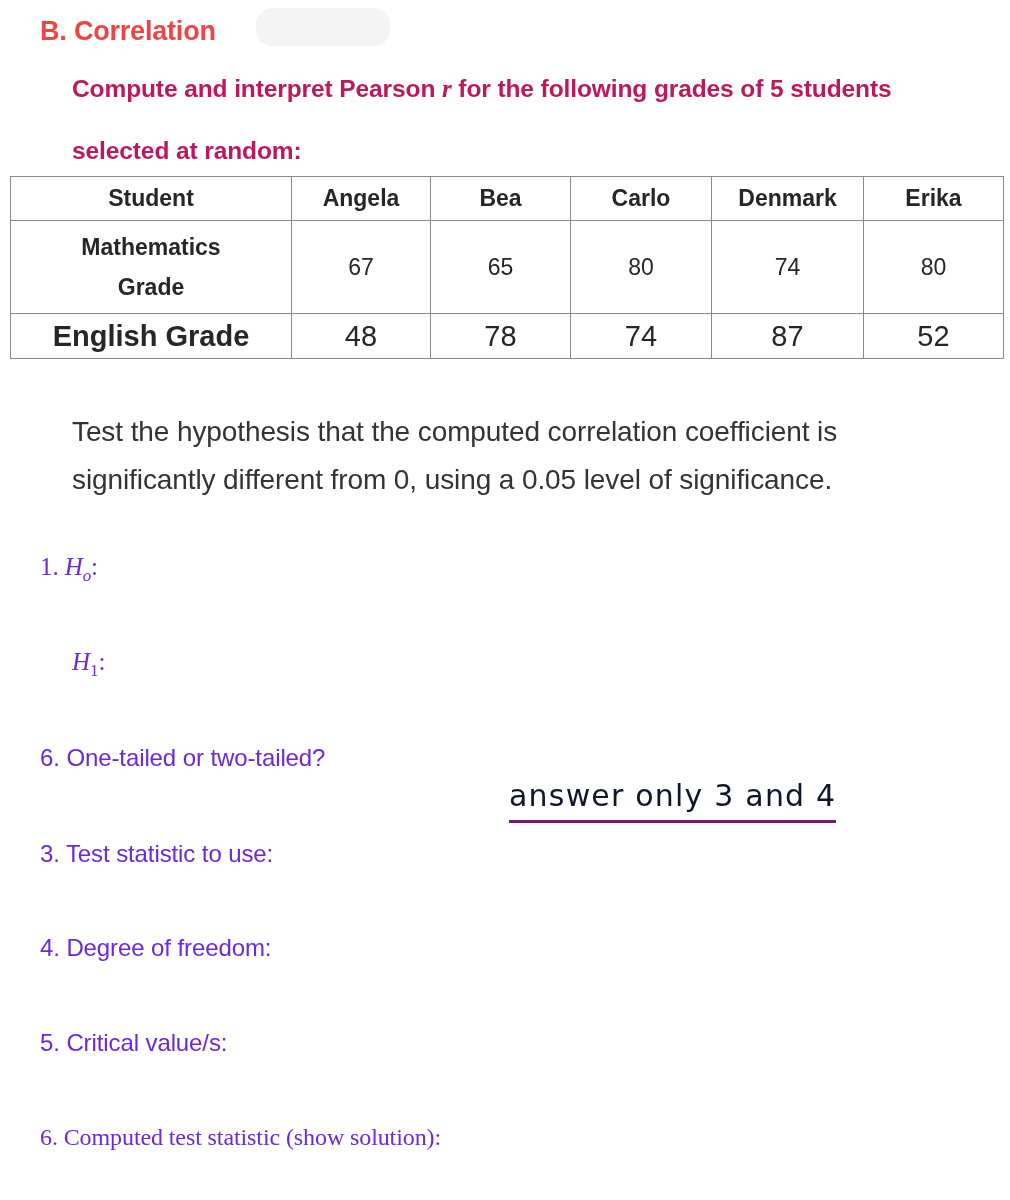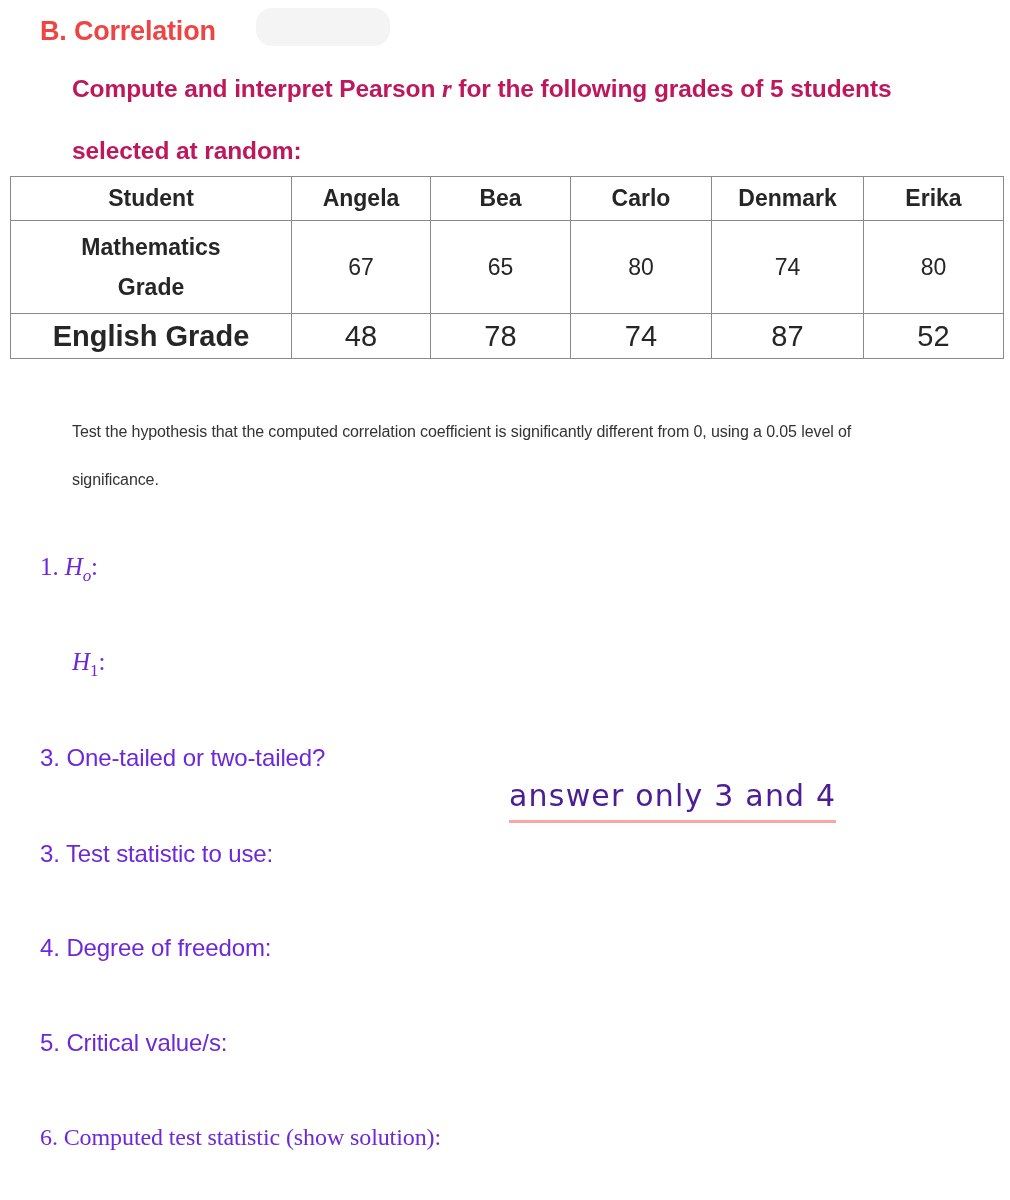--- a/index.html
+++ b/index.html
@@ -98,21 +98,21 @@
   .col-d3 { width: 141px; }
   .col-d4 { width: 152px; }
   .col-d5 { width: 140px; }
 
   
   .testpara {
     position: absolute;
     left: 72px;
     top: 408px;
     width: 860px;
-    font-size: 16px;
+    font-size: 28px;
     line-height: 48px;
     color: #333333;
     letter-spacing: -0.1px;
   }
 
   
   .q {
     position: absolute;
     font-size: 24px;
     color: #6d28d9;
@@ -149,24 +149,24 @@
   }
 
   
   .annotation {
     position: absolute;
     left: 509px;
     top: 778px;
     font-family: "DejaVu Sans", sans-serif;
     font-size: 30px;
     font-weight: 500;
-    color: #4c1d95;
+    color: #0f172a;
     letter-spacing: 1.2px;
     padding-bottom: 6px;
-    border-bottom: 3px solid #fca5a5;
+    border-bottom: 3px solid #701a75;
     line-height: 36px;
   }
 </style>
 </head>
 <body>
 
 <div class="smudge"></div>
 <div class="heading">B. Correlation</div>
 
 <div class="intro"><span>Compute and interpret Pearson </span><span class="mathvar">r</span><span> for the following grades of 5 students selected at random:</span></div>
@@ -207,19 +207,19 @@
     </tr>
   </tbody>
 </table>
 
 <div class="testpara">Test the hypothesis that the computed correlation coefficient is significantly different from 0, using a 0.05 level of significance.</div>
 
 <div class="q q-h0"><span class="num-prefix">1.</span>&nbsp;<span class="hsym">H</span><span class="hsub">o</span><span class="num-prefix">:</span></div>
 
 <div class="q q-h1"><span class="hsym">H</span><span class="hsub-num">1</span><span class="num-prefix">:</span></div>
 
-<div class="q q-2">3. One-tailed or two-tailed?</div>
+<div class="q q-2">6. One-tailed or two-tailed?</div>
 <div class="q q-3">3. Test statistic to use:</div>
 <div class="q q-4">4. Degree of freedom:</div>
 <div class="q q-5">5. Critical value/s:</div>
 <div class="q q-6">6. Computed test statistic (show solution):</div>
 
 <div class="annotation">answer only 3 and 4</div>
 
 </body></html>

